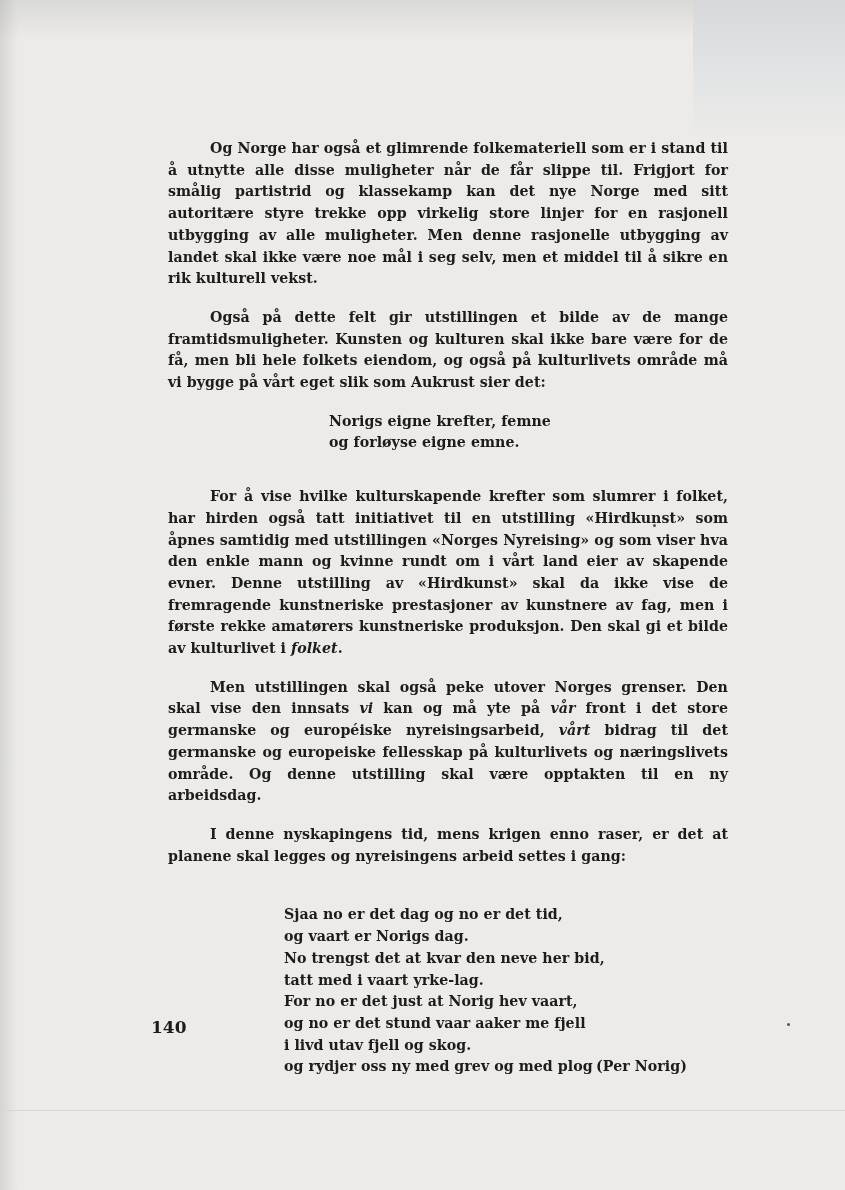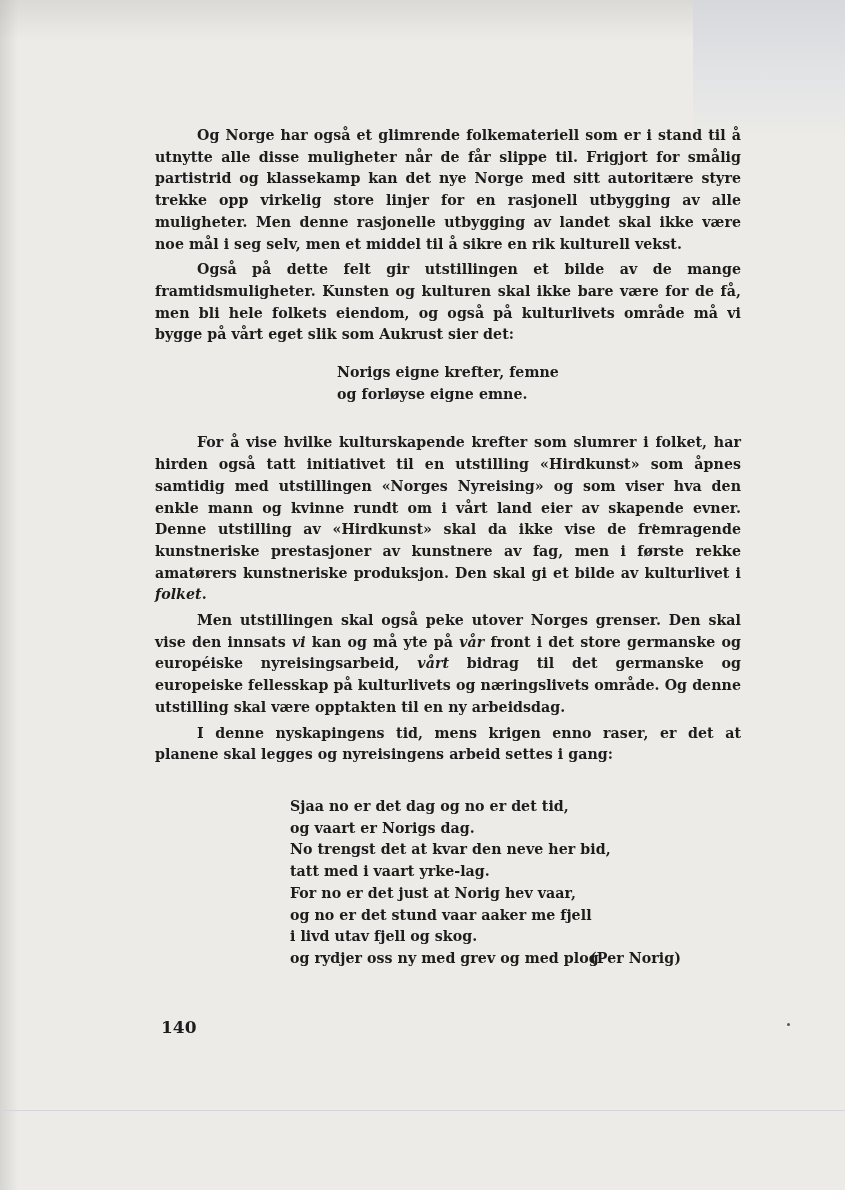--- a/index.html
+++ b/index.html
@@ -51,47 +51,47 @@
     left: 151px;
     width: 594px;
     top: 121px;
     font-size: 14.2px;
     font-weight: bold;
     line-height: 21.7px;
     text-align: justify;
     letter-spacing: 0.05px;
   }
   .para {
-    margin: 4px;
+    margin: 17px;
     text-indent: 42px;
   }
   .verse {
-    margin: 16px;
+    margin: 8px;
     padding-left: 170px;
     text-align: left;
   }
   .verse-line { display: block; white-space: nowrap; }
   .gap-small { height: 7px; }
   .gap-med { height: 14px; }
   .poem {
-    margin: 12px;
+    margin: 6px;
     padding-left: 127px;
     text-align: left;
     position: relative;
   }
   .attribution {
     position: absolute;
     right: 52px;
     bottom: 0;
     white-space: nowrap;
   }
   em { font-style: italic; }
   .page-number {
     position: absolute;
-    left: 161px;
+    left: 151px;
     top: 1017px;
     font-size: 17px;
     font-weight: bold;
   }
 </style>
 </head>
 <body>
 
 <div class="page-bg"></div>
 <div class="scan-edge-right"></div>
@@ -129,21 +129,21 @@
     <span>I denne nyskapingens tid, mens krigen enno raser, er det at planene skal legges og nyreisingens arbeid settes i gang:</span>
   </p>
 
   <div class="gap-med"></div>
 
   <div class="poem">
     <span class="verse-line">Sjaa no er det dag og no er det tid,</span>
     <span class="verse-line">og vaart er Norigs dag.</span>
     <span class="verse-line">No trengst det at kvar den neve her bid,</span>
     <span class="verse-line">tatt med i vaart yrke-lag.</span>
-    <span class="verse-line">For no er det just at Norig hev vaar,</span>
+    <span class="verse-line">For no er det just at Norig hev vaart,</span>
     <span class="verse-line">og no er det stund vaar aaker me fjell</span>
     <span class="verse-line">i livd utav fjell og skog.</span>
     <span class="verse-line">og rydjer oss ny med grev og med plog</span>
     <span class="attribution">(Per Norig)</span>
   </div>
 
   <div class="gap-med"></div>
 
 
 </div>

